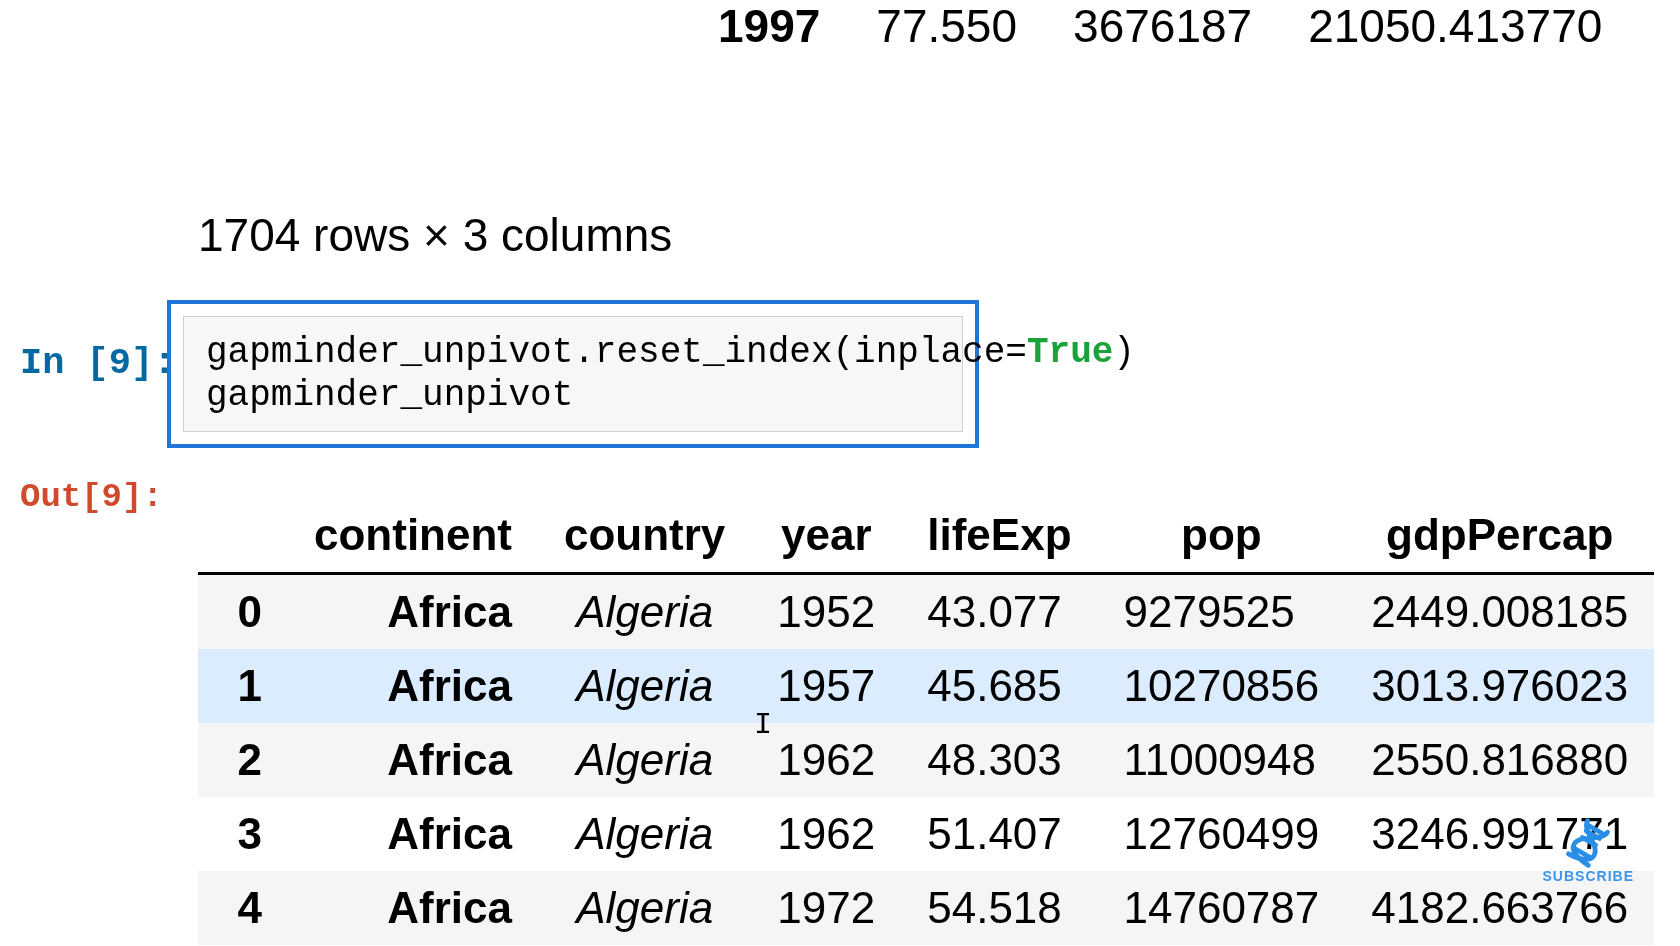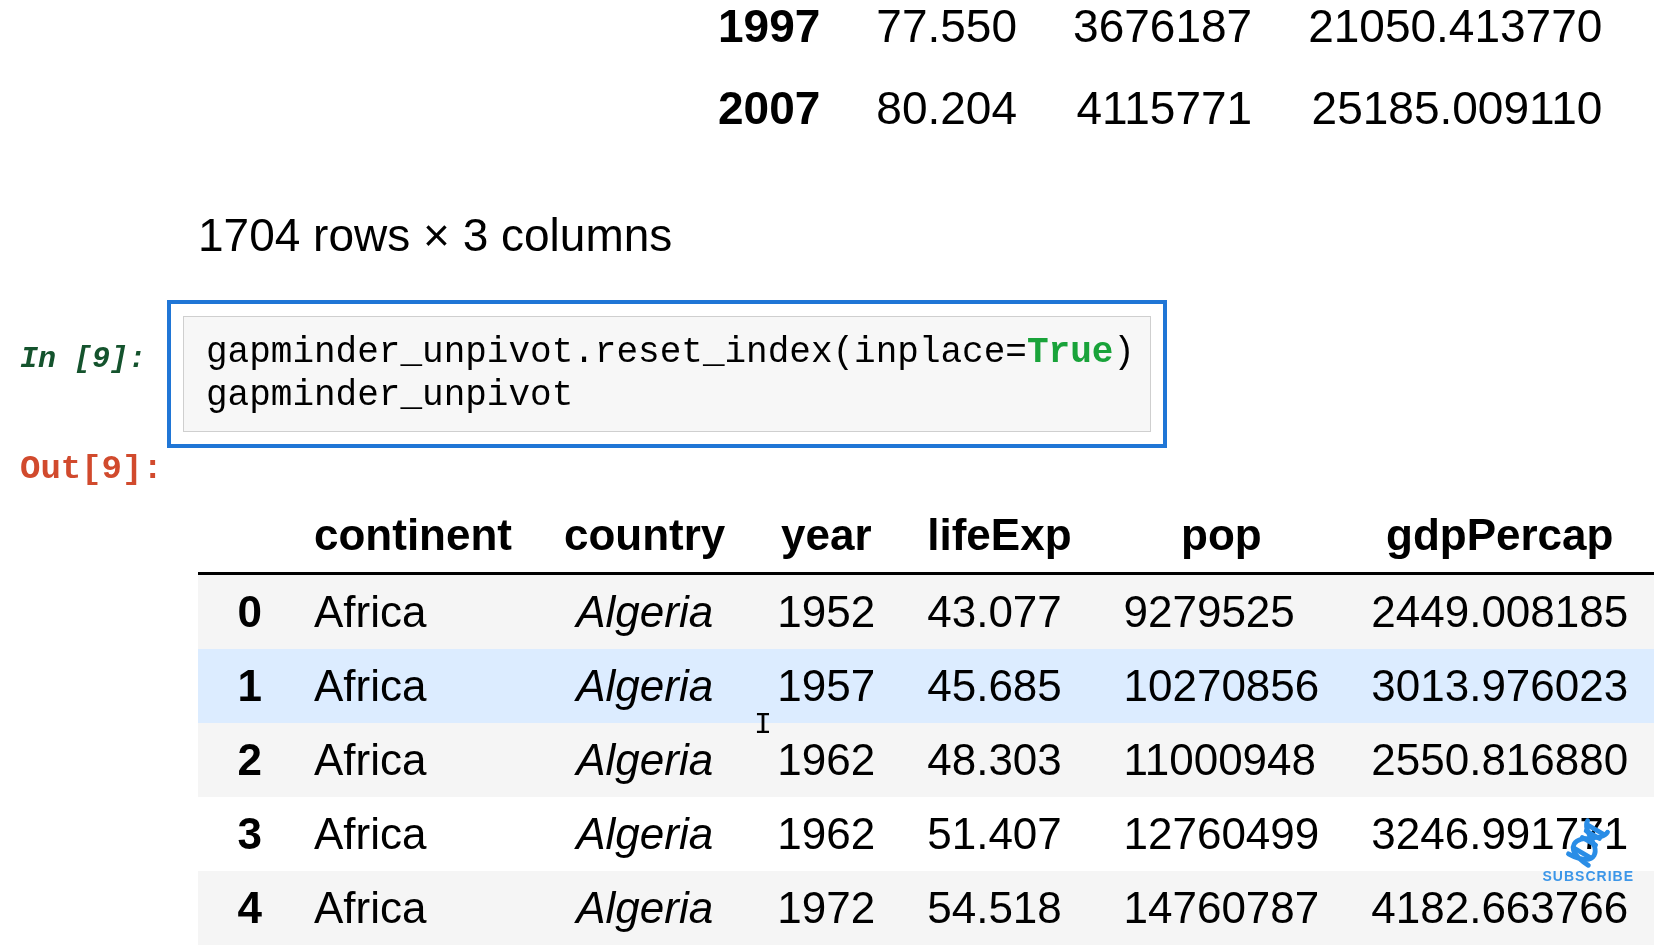--- a/index.html
+++ b/index.html
@@ -33,49 +33,48 @@
       top: 208px;
       font-size: 46px;
     }
 
     
     .input-prompt {
       position: absolute;
       left: 20px;
       top: 342px;
       font-family: "Courier New", monospace;
-      font-size: 30px;
-      color: #14532d;
-      font-weight: bold;
-      font-style: italic;
+      font-size: 37px;
+      color: #0369a1;
+      font-weight: bold;
     }
     .code-cell-box {
       position: absolute;
       left: 167px;
       top: 300px;
-      width: 1000px;
+      width: 812px;
       border: 4px solid #2076d6;
       padding: 12px;
       background: #fff;
     }
     .code-inner {
       background: #f7f7f7;
       border: 1px solid #cfcfcf;
       padding: 14px 22px;
       font-family: "Courier New", monospace;
       font-size: 36px;
       line-height: 1.2;
       white-space: pre;
     }
     .code-inner .kw { color: #19a33a; font-weight: bold; }
 
     .output-prompt {
       position: absolute;
       left: 20px;
-      top: 450px;
+      top: 478px;
       font-family: "Courier New", monospace;
       font-size: 34px;
       color: #d14a2d;
       font-weight: bold;
     }
 
     
     .out-table {
       position: absolute;
       left: 198px;
@@ -92,21 +91,21 @@
     .out-table th.idx-header {
       text-align: right;
       min-width: 90px;
     }
     .out-table th.continent-h { text-align: center; }
     .out-table td {
       font-size: 44px;
       padding: 12px 26px;
     }
     .out-table td.idx { font-weight: bold; text-align: right; min-width: 90px; }
-    .out-table td.cont { text-align: left; }
+    .out-table td.cont { text-align: right; font-weight: bold; }
     .out-table td.country { text-align: center; font-style: italic; }
     .out-table tbody tr:nth-child(odd) { background: #f5f5f5; }
     .out-table tbody tr.hov { background: #dcecff; }
 
     
     .text-cursor {
       position: absolute;
       left: 754px;
       top: 708px;
       font-family: "Courier New", monospace;
@@ -142,26 +141,20 @@
 <body>
 
 <div class="top-partial-table">
   <table>
     <tbody>
       <tr>
         <td class="year-col">1997</td>
         <td>77.550</td>
         <td>3676187</td>
         <td>21050.413770</td>
-      </tr>
-      <tr>
-        <td class="year-col">2007</td>
-        <td>80.204</td>
-        <td>4115771</td>
-        <td>25185.009110</td>
       </tr>
     </tbody>
   </table>
 </div>
 
 <div class="table-summary">1704 rows × 3 columns</div>
 
 <div class="input-prompt">In [9]:</div>
 
 <div class="code-cell-box">

